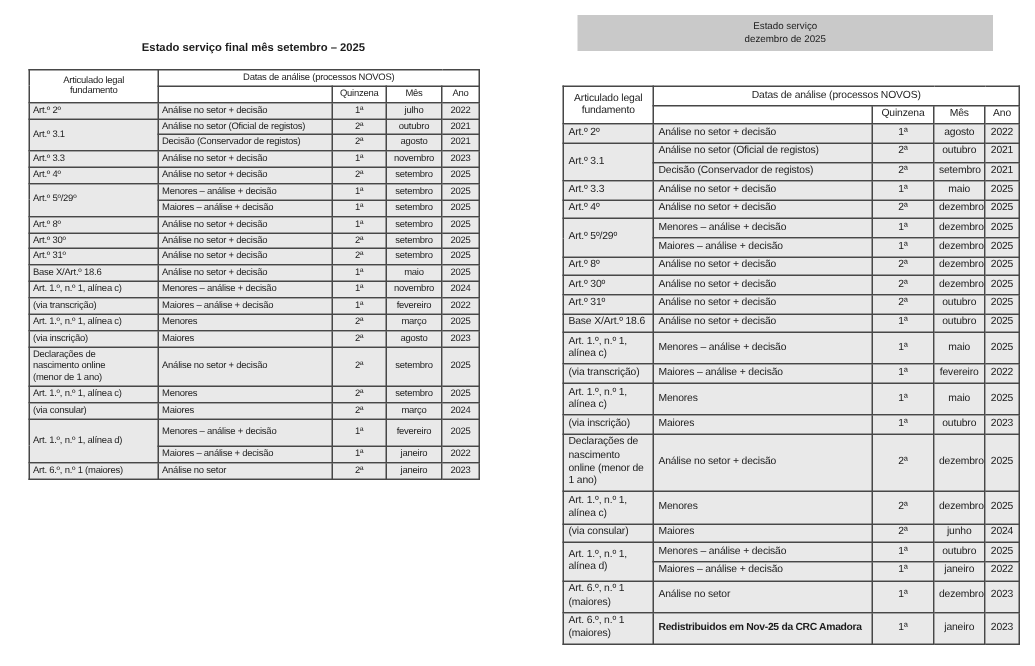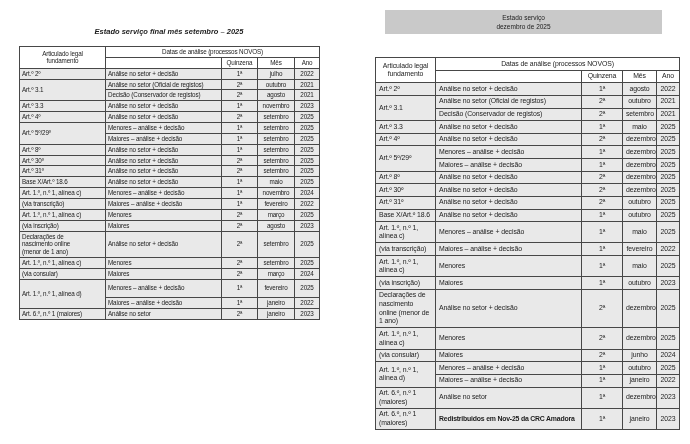--- a/index.html
+++ b/index.html
@@ -8,21 +8,21 @@
     width:690px;height:444px;
     background:#ffffff;
     overflow:hidden;
     font-family:"Liberation Sans","DejaVu Sans",sans-serif;
     color:#1c1c1c;
   }
   
   .panel-left{position:absolute;left:19px;top:27px;width:300px;}
   .report-title{
     text-align:center;font-weight:bold;font-size:7.5px;line-height:9px;
-    margin-bottom:10px;white-space:nowrap;font-style:italic;
+    margin-bottom:10px;white-space:nowrap;
   }
   
   table.report{border-collapse:collapse;table-layout:fixed;}
   table.report td,table.report th{
     border:1px solid #474747;
     background:#e9e9e9;
     overflow:hidden;
   }
   table.report thead th{
     background:#ffffff;

